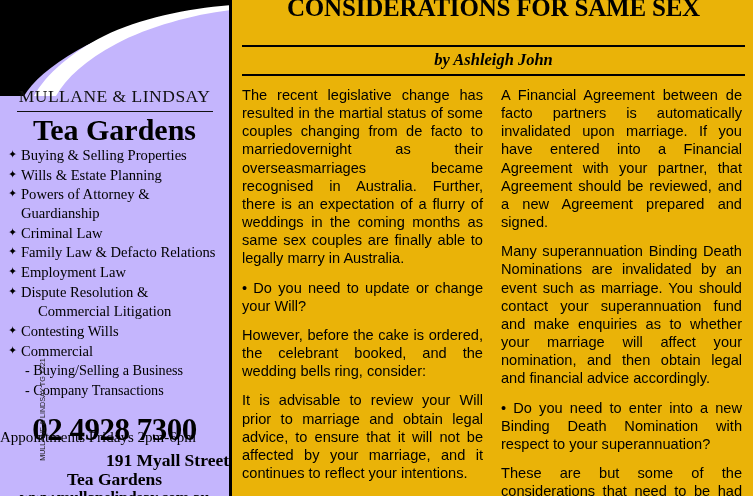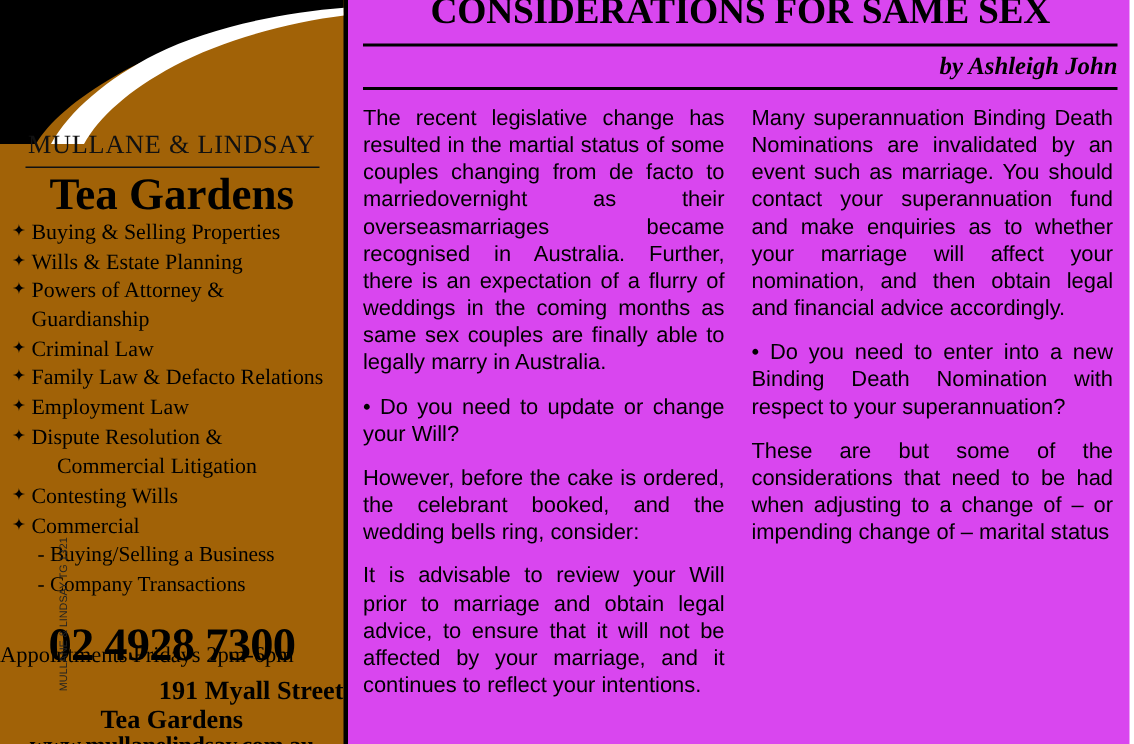--- a/index.html
+++ b/index.html
@@ -24,21 +24,21 @@
     box-sizing: border-box;
   }
 
   
   .ad-panel {
     position: relative;
     width: 232px;
     height: 496px;
     box-sizing: border-box;
     border-right: 3px solid #000;
-    background: #a16207;
+    background: #c4b5fd;
     overflow: hidden;
   }
   .ad-swoosh {
     position: absolute;
     top: 0;
     left: 0;
     width: 232px;
     height: 96px;
     overflow: hidden;
   }
@@ -179,43 +179,43 @@
     white-space: nowrap;
   }
 
   
   .article {
     position: relative;
     width: 521px;
     height: 496px;
     box-sizing: border-box;
     padding: 0 8px 0 10px;
-    background: #d946ef;
+    background: #eab308;
   }
   .headline {
     font-family: "Liberation Serif", serif;
     font-weight: bold;
     font-size: 25px;
     line-height: 1.12;
     text-align: center;
     color: #000;
     margin: 0;
     padding-top: 0px;
     letter-spacing: -0.2px;
   }
   .headline .l1 {
     display: block;
     margin-top: -6px;
   }
   .byline-wrap {
     border-top: 2.5px solid #000;
     border-bottom: 2.5px solid #000;
-    margin-top: 7px;
+    margin-top: 23px;
     padding: 3px 0 4px 0;
-    text-align: right;
+    text-align: center;
   }
   .byline {
     font-family: "Liberation Serif", serif;
     font-style: italic;
     font-weight: bold;
     font-size: 16.5px;
     color: #000;
   }
   .cols {
     display: flex;
@@ -326,20 +326,21 @@
 
     <div class="cols">
       <div class="col">
         <p>The recent legislative change has resulted in the martial status of some couples changing from de facto to marriedovernight as their overseasmarriages became recognised in Australia.  Further, there is an expectation of a flurry of weddings in the coming months as same sex couples are finally able to legally marry in Australia.</p>
         <p>• Do you need to update or change your Will?</p>
         <p>However, before the cake is ordered, the celebrant booked, and the wedding bells ring, consider:</p>
         <p>It is advisable to review your Will prior to marriage and obtain legal advice, to ensure that it will not be affected by your marriage, and it continues to reflect your intentions.</p>
 
       </div>
       <div class="col">
+        <p>A Financial Agreement between de facto partners is automatically invalidated upon marriage.  If you have entered into a Financial Agreement with your partner, that Agreement should be reviewed, and a new Agreement prepared and signed.</p>
         <p>Many superannuation Binding Death Nominations are invalidated by an event such as marriage.  You should contact your superannuation fund and make enquiries as to whether your marriage will affect your nomination, and then obtain legal and financial advice accordingly.</p>
         <p>• Do you need to enter into a new Binding Death Nomination with respect to your superannuation?</p>
         <p>These are but some of the considerations that need to be had when adjusting to a change of – or impending change of – marital status</p>
       </div>
     </div>
   </div>
 
 </div>
 
 </body></html>

